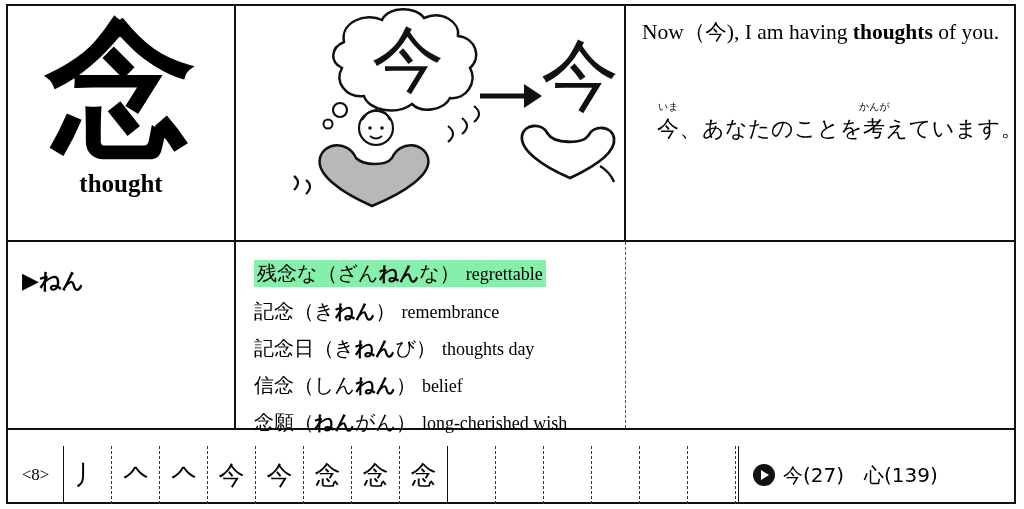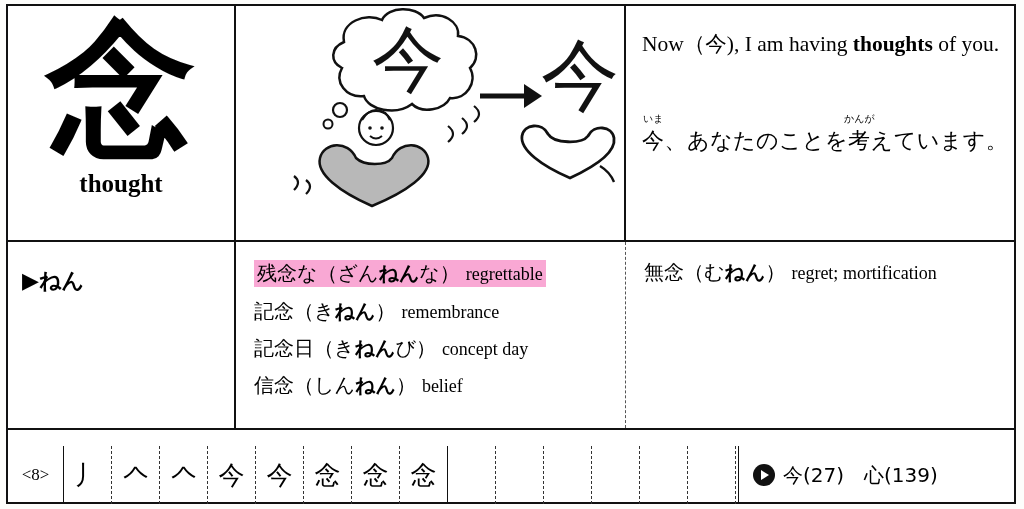--- a/index.html
+++ b/index.html
@@ -71,32 +71,31 @@
     box-sizing: border-box;
     border-right: 2px solid #111;
     position: relative;
   }
 
   .english-cell {
     flex: 1;
     box-sizing: border-box;
     padding: 10px 14px 6px 14px;
     position: relative;
-    margin-top: 12px;
   }
   .eng-sentence {
     font-family: "Liberation Serif", serif;
     font-size: 21.5px;
     line-height: 1.35;
     margin: 2px 0 0 2px;
   }
   .eng-sentence b { font-weight: bold; }
   .jp-sentence {
     position: absolute;
-    left: 16px;
+    left: 31px;
     top: 108px;
     font-family: "DejaVu Sans", sans-serif;
     font-size: 22px;
     letter-spacing: 0.5px;
     white-space: nowrap;
   }
   .ruby-wrap {
     display: inline-block;
     position: relative;
     white-space: nowrap;
@@ -154,21 +153,21 @@
   }
   .vocab-line .jp { font-size: 20px; }
   .vocab-line .kana { font-weight: bold; }
   .vocab-line .en {
     font-family: "Liberation Serif", serif;
     font-size: 18px;
     margin-left: 6px;
   }
   .vocab-row { display: block; }
   .highlight {
-    background: #f9a8d4;
+    background: #86efac;
     padding: 1px 3px;
   }
 
   
   .bottom-band {
     position: absolute;
     left: 0;
     top: 440px;
     width: 100%;
     height: 58px;
@@ -302,31 +301,31 @@
       </div>
 
       <div class="vocab-col-left">
         <div class="vocab-row">
           <span class="vocab-line highlight"><span class="jp">残念な（ざん</span><span class="jp kana">ねん</span><span class="jp">な）</span><span class="en">regrettable</span></span>
         </div>
         <div class="vocab-row">
           <span class="vocab-line"><span class="jp">記念（き</span><span class="jp kana">ねん</span><span class="jp">）</span><span class="en">remembrance</span></span>
         </div>
         <div class="vocab-row">
-          <span class="vocab-line"><span class="jp">記念日（き</span><span class="jp kana">ねん</span><span class="jp">び）</span><span class="en">concept day</span></span>
+          <span class="vocab-line"><span class="jp">記念日（き</span><span class="jp kana">ねん</span><span class="jp">び）</span><span class="en">thoughts day</span></span>
         </div>
         <div class="vocab-row">
           <span class="vocab-line"><span class="jp">信念（しん</span><span class="jp kana">ねん</span><span class="jp">）</span><span class="en">belief</span></span>
         </div>
+        <div class="vocab-row">
+          <span class="vocab-line"><span class="jp">念願（</span><span class="jp kana">ねん</span><span class="jp">がん）</span><span class="en">long-cherished wish</span></span>
+        </div>
       </div>
 
       <div class="vocab-col-right">
-        <div class="vocab-row">
-          <span class="vocab-line"><span class="jp">無念（む</span><span class="jp kana">ねん</span><span class="jp">）</span><span class="en">regret; mortification</span></span>
-        </div>
       </div>
     </div>
 
     <div class="bottom-band">
       <div class="stroke-index">&lt;8&gt;</div>
       <div class="stroke-cells">
         <div class="stroke-cell">丿</div>
         <div class="stroke-cell">𠆢</div>
         <div class="stroke-cell">𠆢</div>
         <div class="stroke-cell">今</div>

